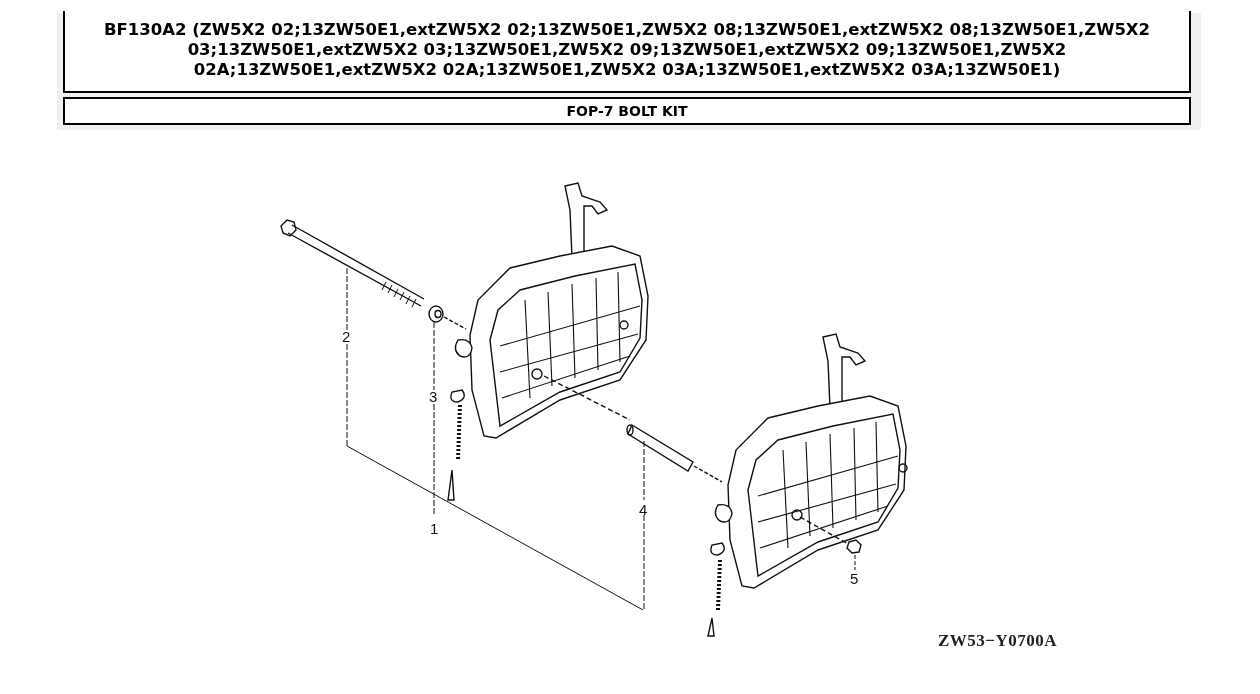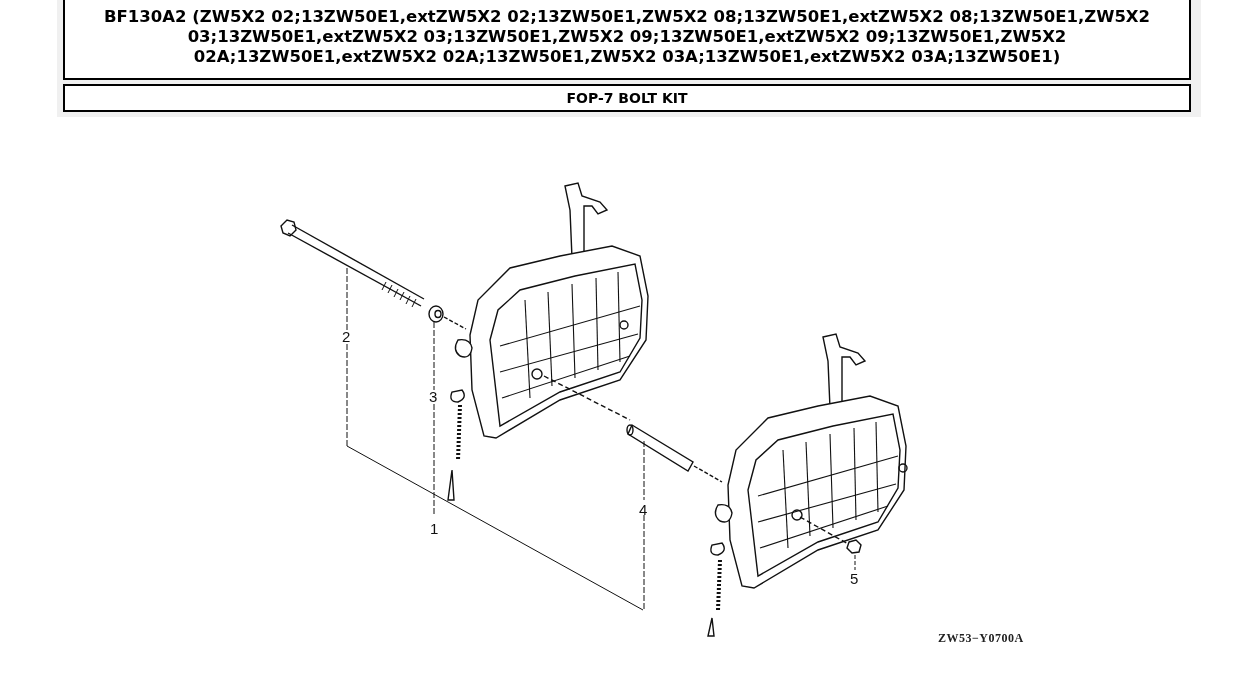--- a/index.html
+++ b/index.html
@@ -1,24 +1,24 @@
 <!DOCTYPE html>
 <html><head>
 <meta charset="utf-8">
 <style>
   html, body { margin:0; padding:0; background:#ffffff; }
   body { width:1260px; height:694px; position:relative; overflow:hidden; font-family:"DejaVu Sans","Liberation Sans",sans-serif; }
-  .frame { position:absolute; left:57px; top:0; width:1144px; height:117px; background:#f0f0f0; }
+  .frame { position:absolute; left:57px; top:13px; width:1144px; height:117px; background:#f0f0f0; }
   .box { position:absolute; left:6px; width:1128px; background:#fff; border:2px solid #000; box-sizing:border-box; text-align:center; font-weight:bold; color:#000; }
   .box.model { top:-2px; height:82px; font-size:16.5px; line-height:20px; padding:9px 6px 0 6px; border-top:none; }
   .box.title { top:84px; height:28px; font-size:14px; line-height:24px; }
   .diagram { position:absolute; left:0; top:117px; width:1260px; height:577px; }
   .diagram svg { position:absolute; left:0; top:0; }
   .callout { position:absolute; font-family:"Liberation Sans","DejaVu Sans",sans-serif; font-size:15px; color:#111; }
-  .code { position:absolute; left:938px; top:631px; font-family:"Liberation Serif","DejaVu Serif",serif; font-size:12px; font-weight:bold; color:#222; letter-spacing:0.5px; }
+  .code { position:absolute; left:938px; top:631px; font-family:"Liberation Serif","DejaVu Serif",serif; font-size:17px; font-weight:bold; color:#222; letter-spacing:0.5px; }
 </style>
 </head>
 <body>
 
 <div class="frame">
   <div class="box model">BF130A2 (ZW5X2 02;13ZW50E1,extZW5X2 02;13ZW50E1,ZW5X2 08;13ZW50E1,extZW5X2 08;13ZW50E1,ZW5X2 03;13ZW50E1,extZW5X2 03;13ZW50E1,ZW5X2 09;13ZW50E1,extZW5X2 09;13ZW50E1,ZW5X2 02A;13ZW50E1,extZW5X2 02A;13ZW50E1,ZW5X2 03A;13ZW50E1,extZW5X2 03A;13ZW50E1)</div>
   <div class="box title">FOP-7 BOLT KIT</div>
 </div>
 
 <div class="diagram">

